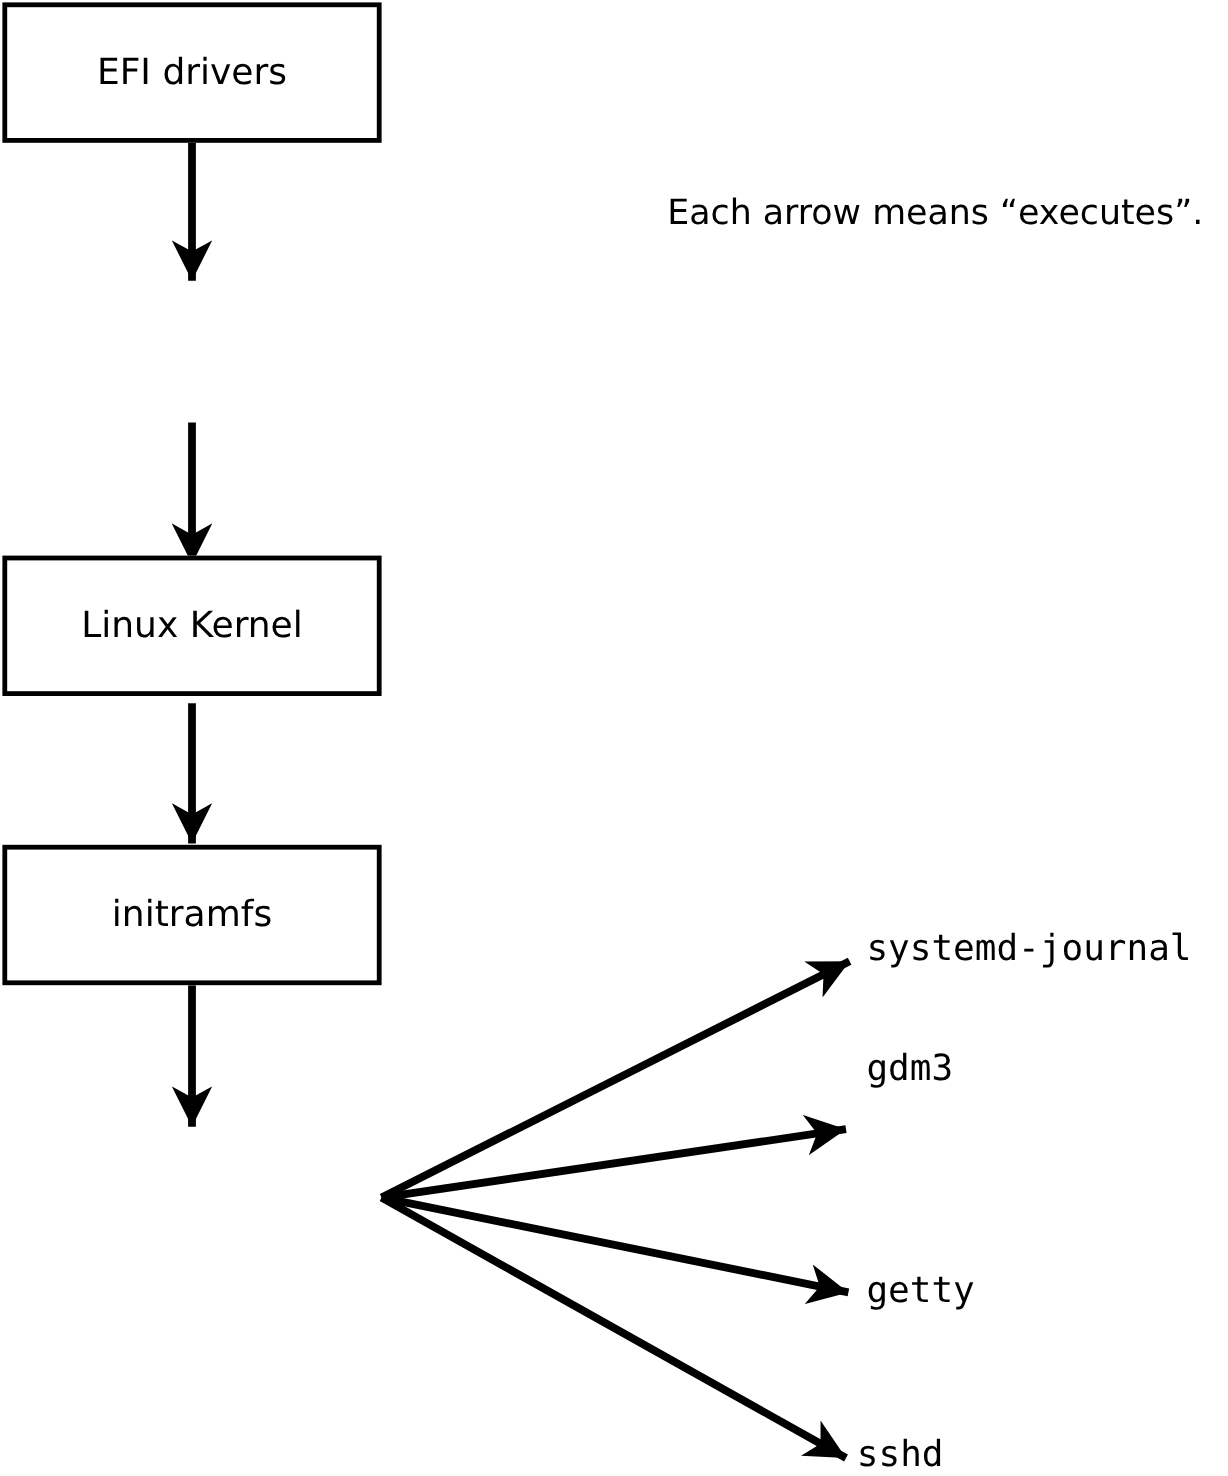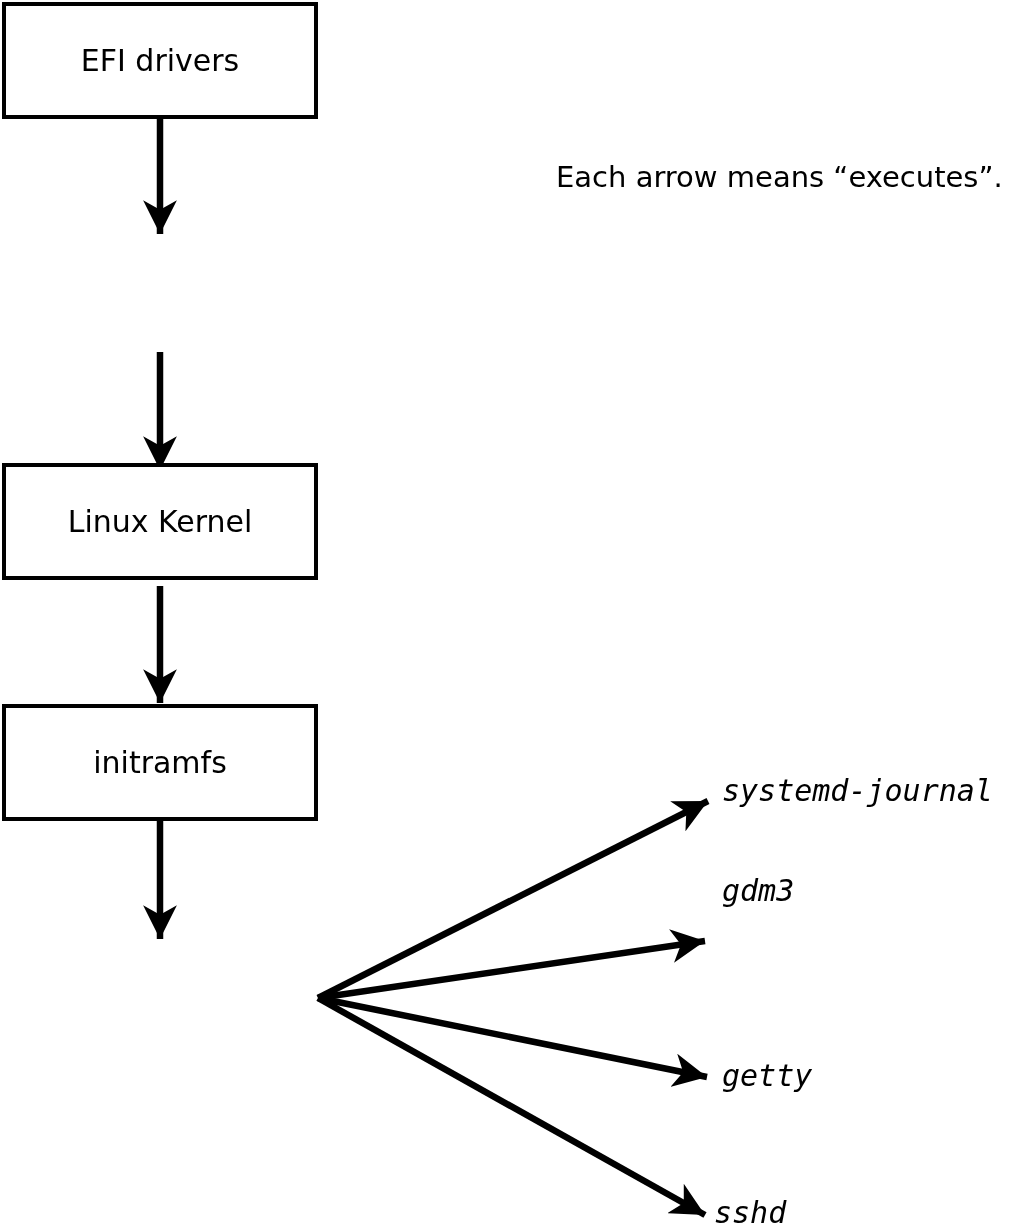--- a/index.html
+++ b/index.html
@@ -53,21 +53,20 @@
   .node-2 { top: 235px; }
   .node-3 { top: 463px; justify-content: center; }
   .node-4 { top: 704px; justify-content: center; }
   .node-5 { top: 940px; }
   .proc {
     position: absolute;
     font-family: "DejaVu Sans Mono", "Liberation Mono", monospace;
     font-size: 30px;
     line-height: 30px;
     white-space: nowrap;
-    font-style: italic;
   }
   .proc-1 { left: 722px; top: 776px; }
   .proc-2 { left: 722px; top: 876px; }
   .proc-3 { left: 722px; top: 1061px; }
   .proc-4 { left: 714px; top: 1198px; }
   .note {
     position: absolute;
     left: 540px;
     top: 160px;
     font-size: 29px;

